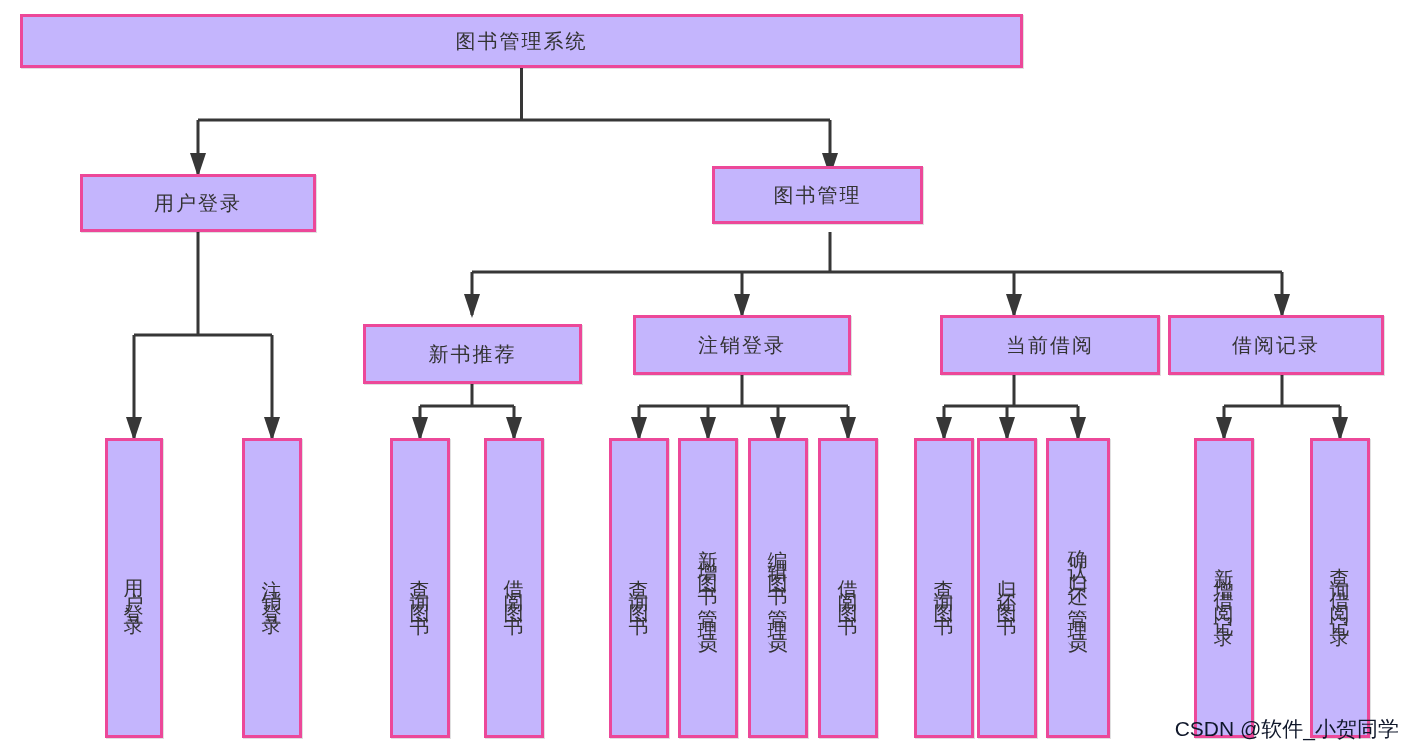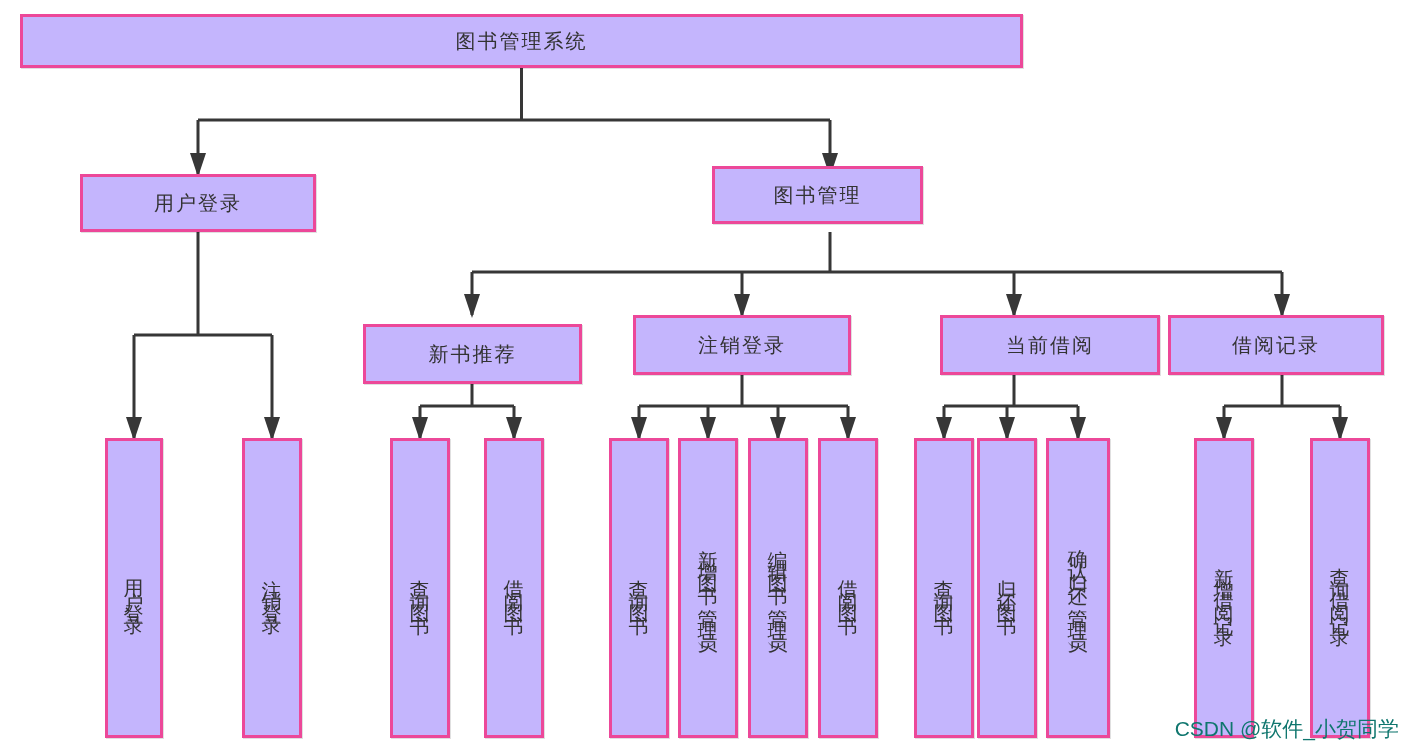--- a/index.html
+++ b/index.html
@@ -44,21 +44,21 @@
     font-size: 20px;
     letter-spacing: 12px;
     white-space: nowrap;
     line-height: 1;
   }
   .watermark {
     position: absolute;
     right: 6px;
     bottom: 4px;
     font-size: 21px;
-    color: #0f766e;
+    color: #0f172a;
     z-index: 3;
     white-space: nowrap;
   }
 </style>
 </head>
 <body>
 
 <div class="stage">
 
   <svg class="connectors" width="1405" height="747" viewBox="0 0 1405 747">

